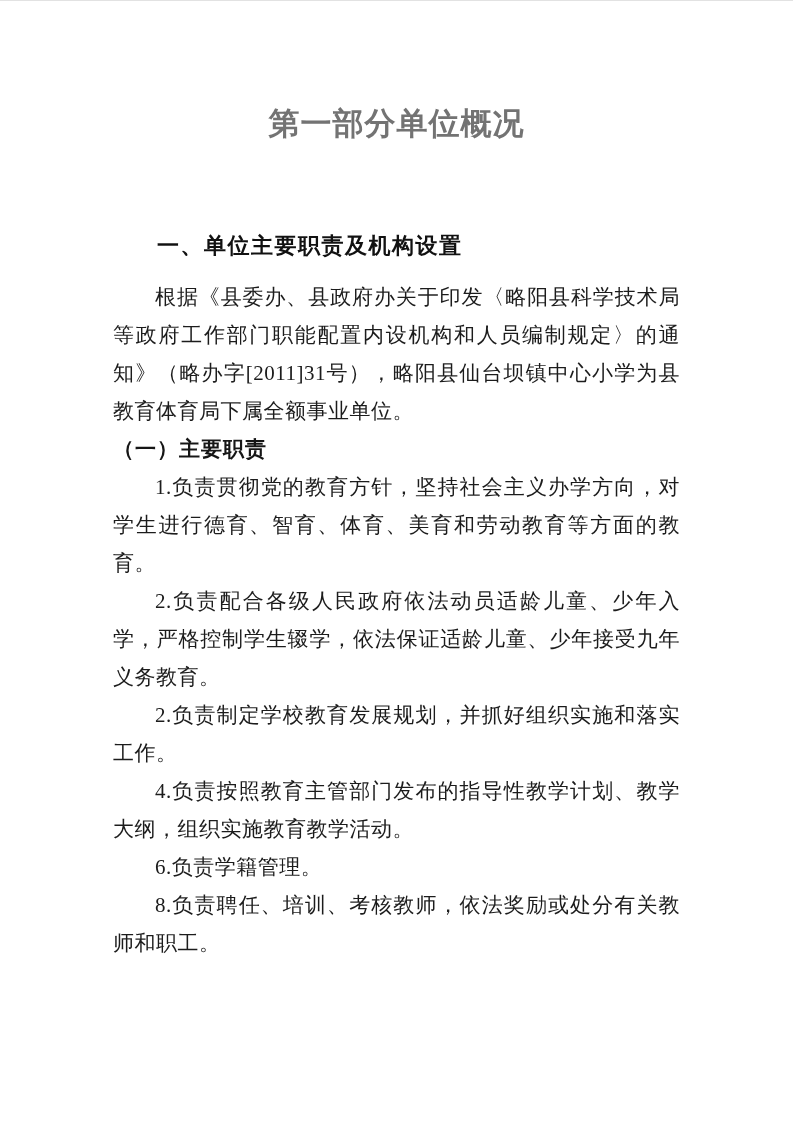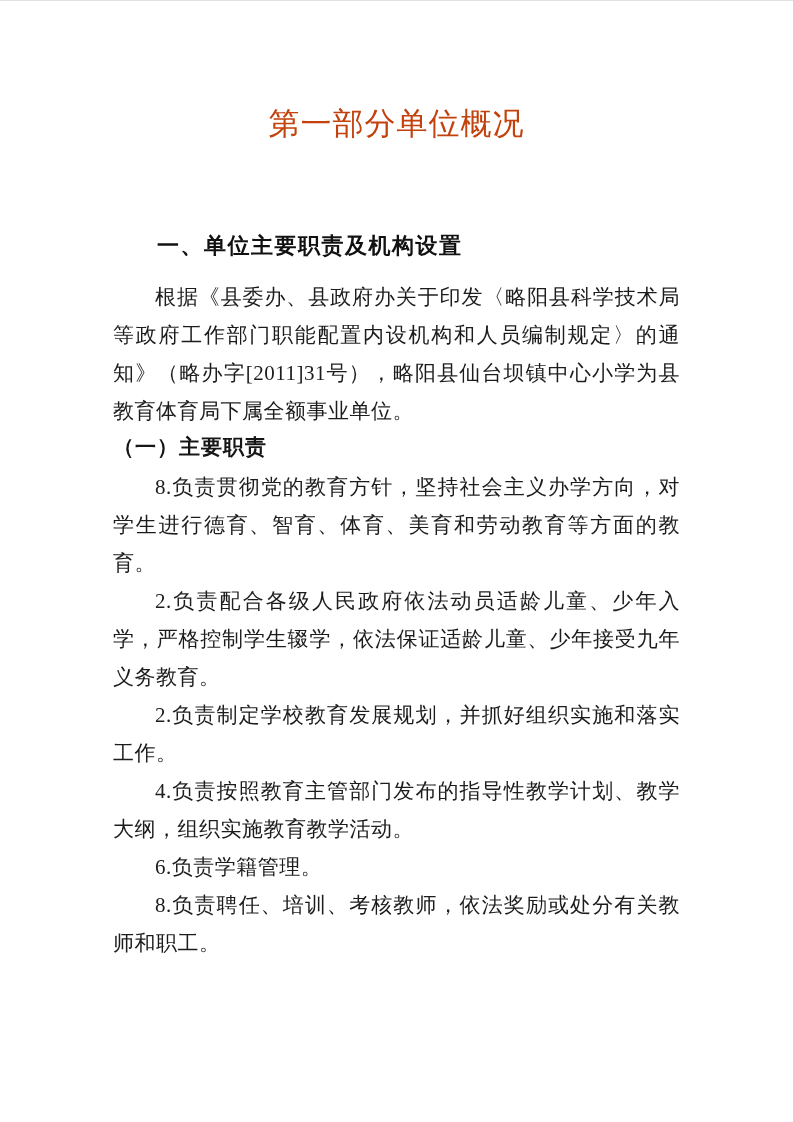--- a/index.html
+++ b/index.html
@@ -17,22 +17,22 @@
     padding: 0 113px 0 113px;
     overflow: hidden;
     font-family: "Liberation Serif", serif;
     color: #1a1a1a;
   }
   .doc-title {
     margin: 100px 0 4px 0;
     text-align: center;
     font-size: 31px;
     line-height: 45px;
-    font-weight: normal;
-    color: #c2410c;
+    font-weight: bold;
+    color: #737373;
     letter-spacing: 1px;
     font-family: "Liberation Serif", serif;
   }
   .section-heading {
     margin: 85px 0 17px 0;
     padding-left: 44px;
     font-size: 22px;
     line-height: 30px;
     font-weight: bold;
     color: #111111;
@@ -56,37 +56,37 @@
   .first-indent {
     text-indent: 2em;
   }
   .subsection-heading {
     margin: 0;
     font-size: 21px;
     line-height: 38px;
     font-weight: bold;
     letter-spacing: 1px;
     color: #161616;
-    font-family: Liberation Mono, monospace;
+    font-family: Liberation Sans, sans-serif;
   }
 </style>
 </head>
 <body>
 
 <div class="page">
 
   <h1 class="doc-title">第一部分单位概况</h1>
 
   <h2 class="section-heading">一、单位主要职责及机构设置</h2>
 
   <p class="body-text first-indent">根据《县委办、县政府办关于印发〈略阳县科学技术局等政府工作部门职能配置内设机构和人员编制规定〉的通知》（略办字[2011]31号），略阳县仙台坝镇中心小学为县教育体育局下属全额事业单位。</p>
 
   <p class="subsection-heading">（一）主要职责</p>
 
-  <p class="body-text first-indent">8.负责贯彻党的教育方针，坚持社会主义办学方向，对学生进行德育、智育、体育、美育和劳动教育等方面的教育。</p>
+  <p class="body-text first-indent">1.负责贯彻党的教育方针，坚持社会主义办学方向，对学生进行德育、智育、体育、美育和劳动教育等方面的教育。</p>
 
   <p class="body-text first-indent">2.负责配合各级人民政府依法动员适龄儿童、少年入学，严格控制学生辍学，依法保证适龄儿童、少年接受九年义务教育。</p>
 
   <p class="body-text first-indent">2.负责制定学校教育发展规划，并抓好组织实施和落实工作。</p>
 
   <p class="body-text first-indent">4.负责按照教育主管部门发布的指导性教学计划、教学大纲，组织实施教育教学活动。</p>
 
 
   <p class="body-text first-indent">6.负责学籍管理。</p>
 

